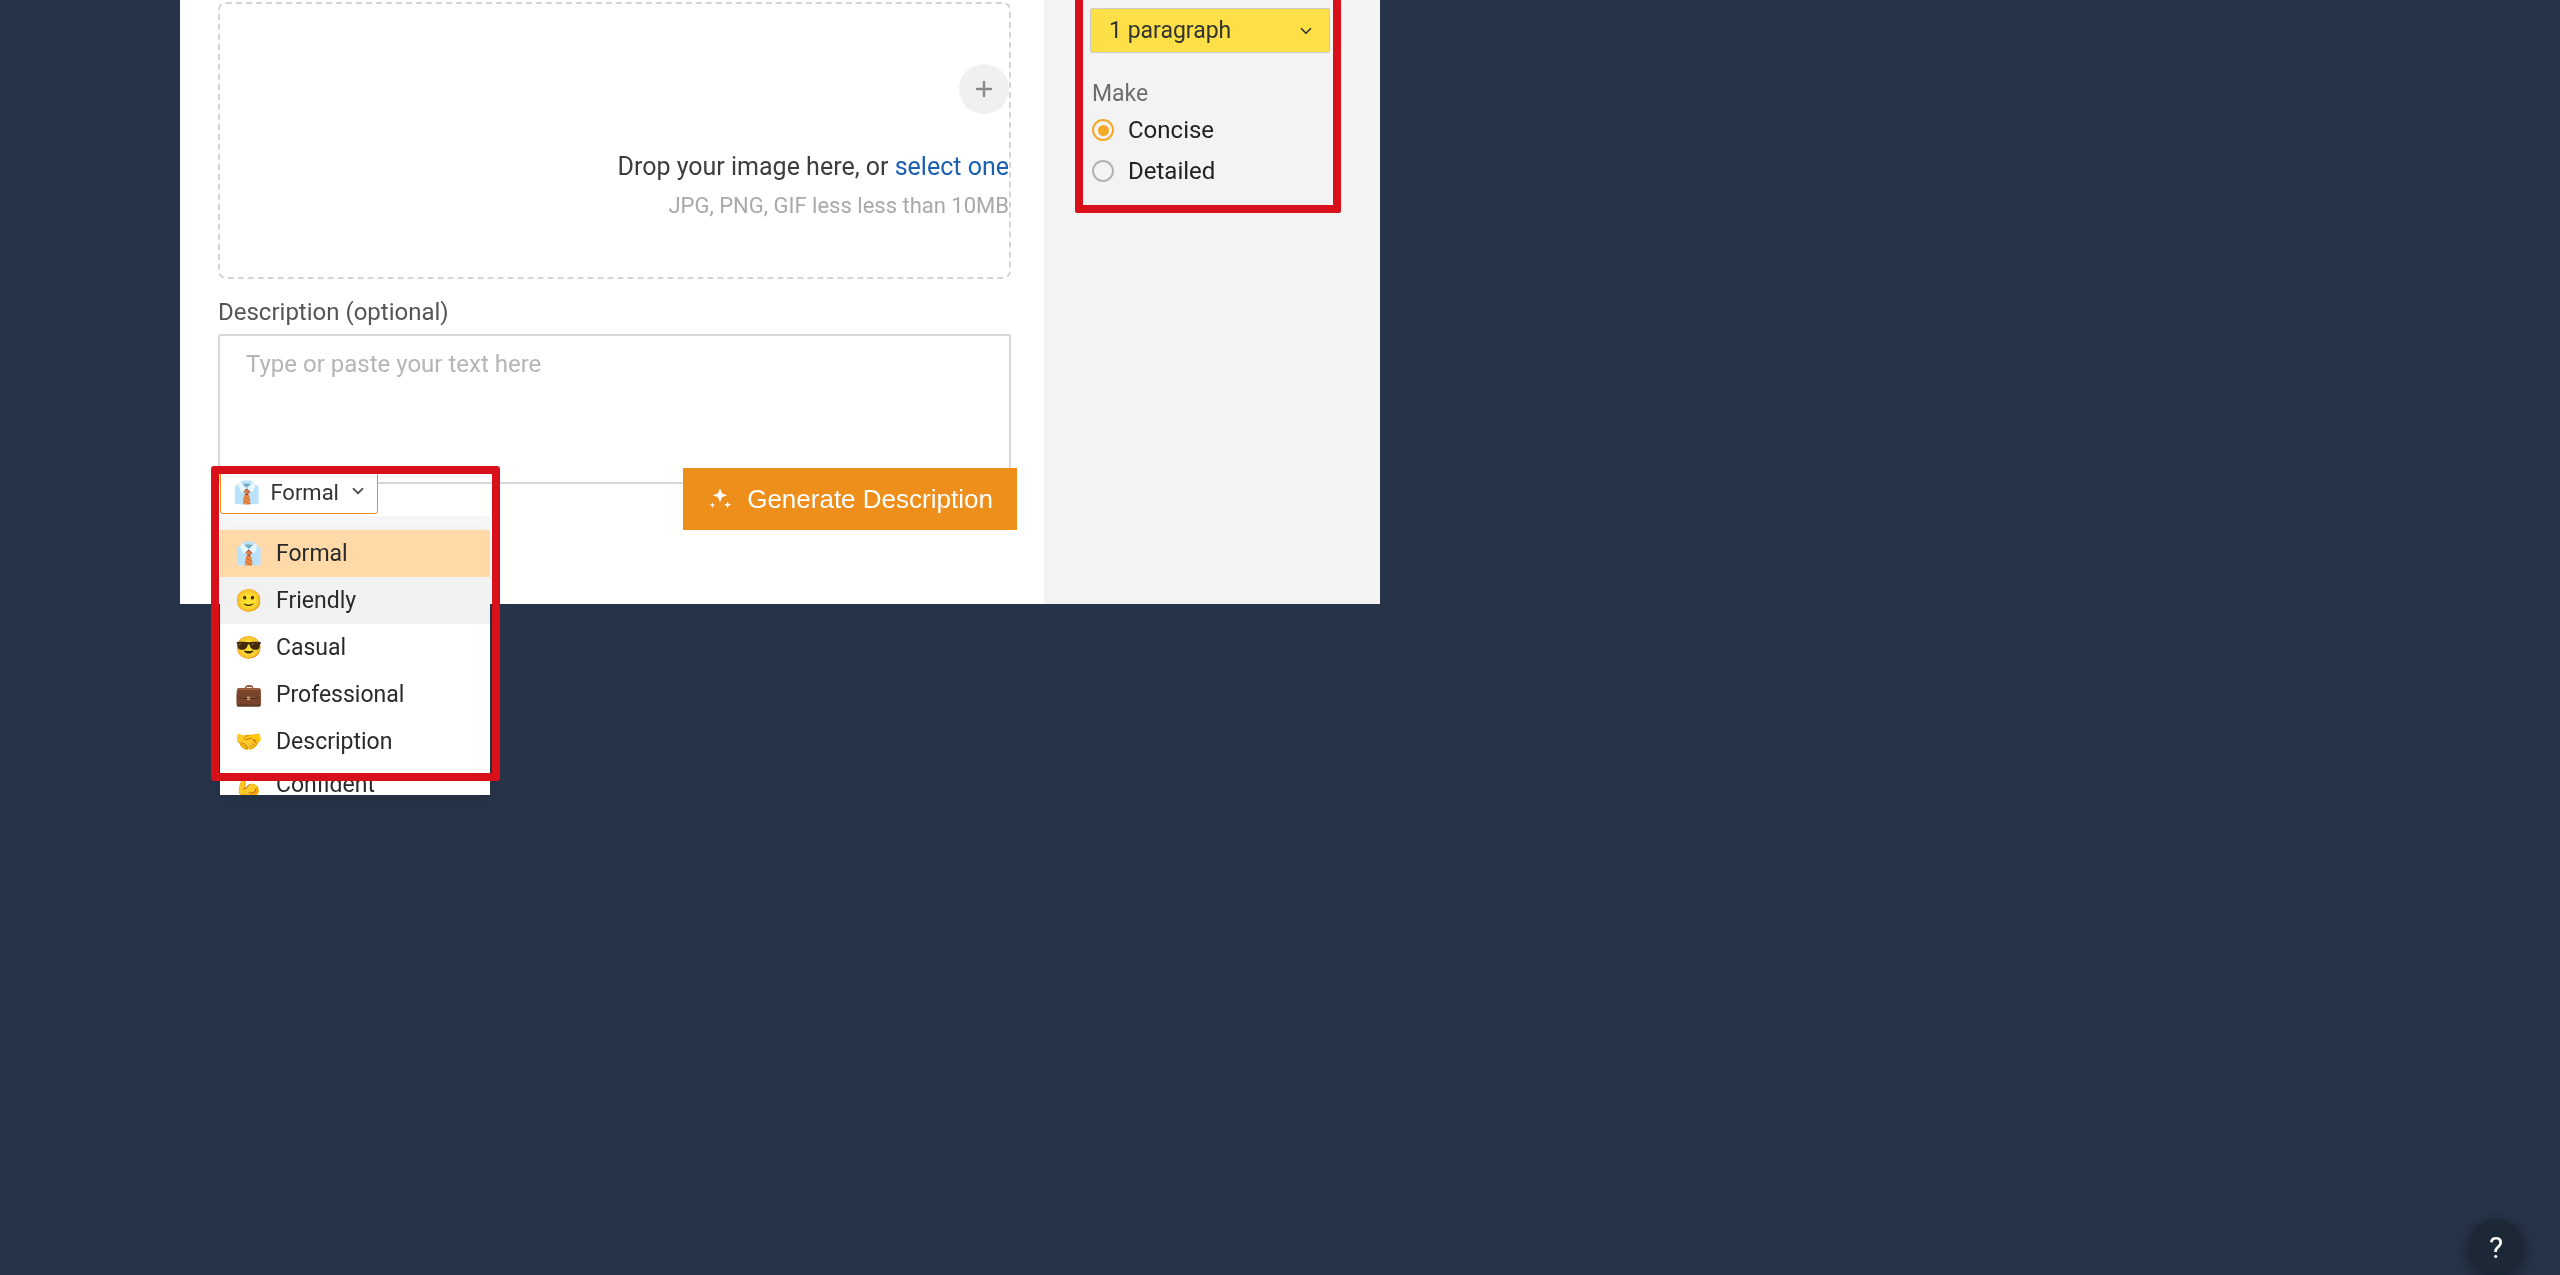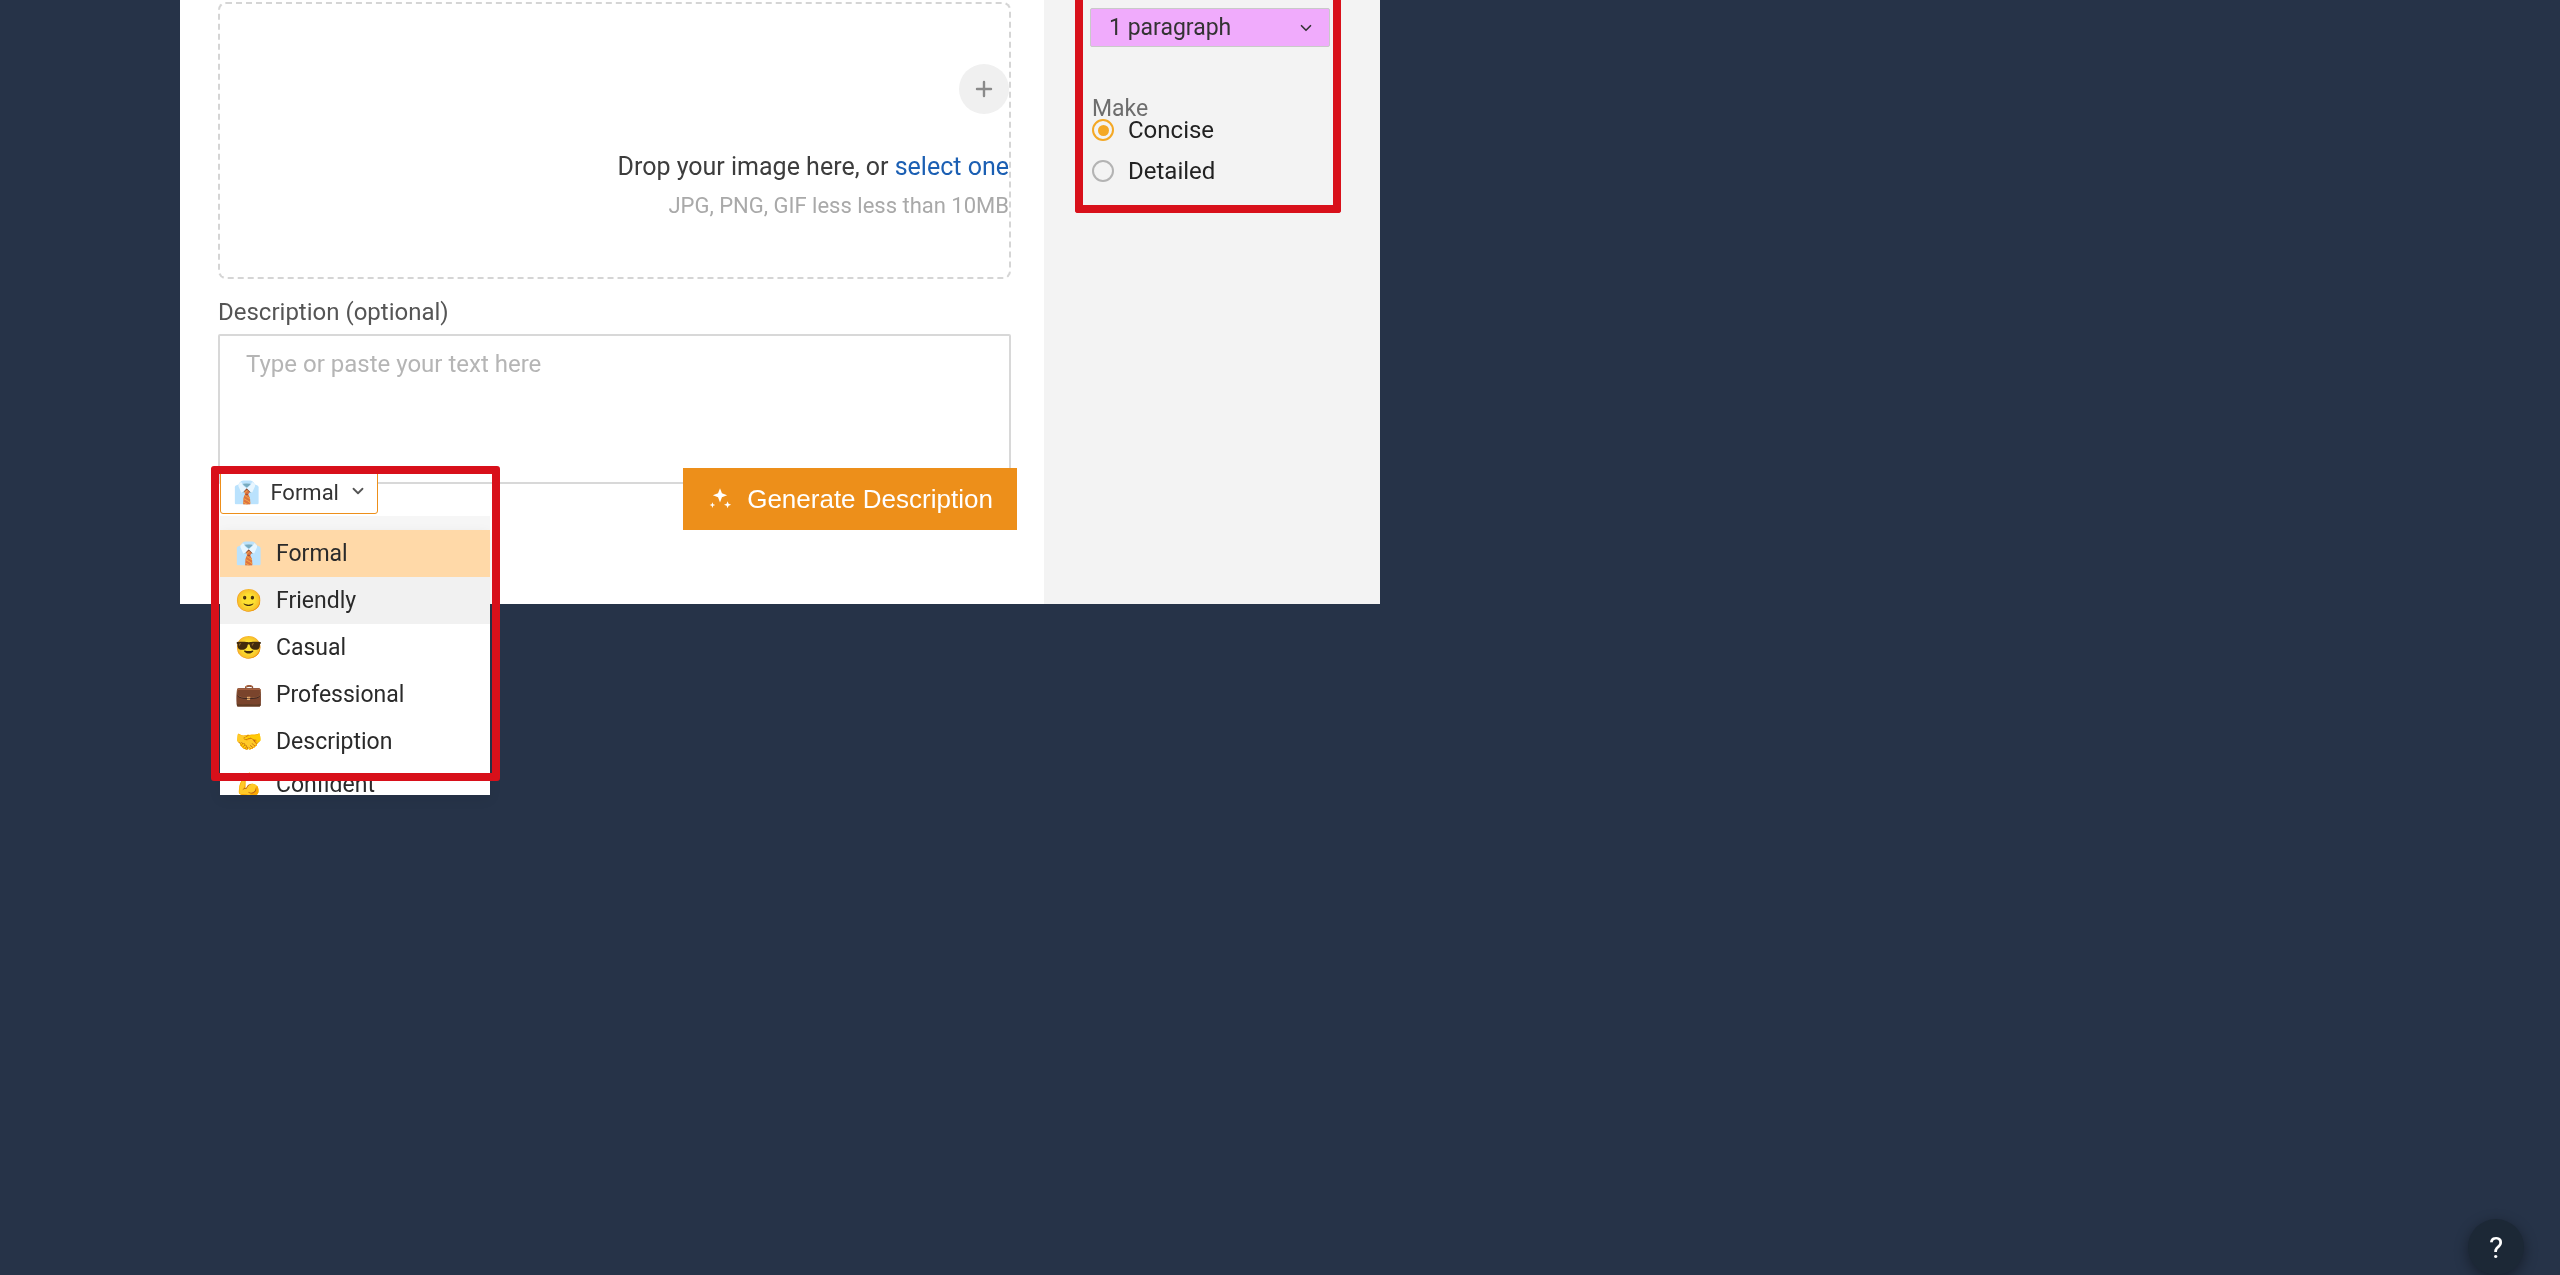--- a/index.html
+++ b/index.html
@@ -175,39 +175,39 @@
     top: 0;
     width: 336px;
     height: 604px;
     background: #f3f3f3;
   }
   .paragraph-select {
     position: absolute;
     left: 1090px;
     top: 8px;
     width: 240px;
-    height: 39px;
+    height: 45px;
     border: 1.5px solid #c9c9c9;
-    background: #f0abfc;
+    background: #fde047;
     display: flex;
     align-items: center;
     justify-content: space-between;
     padding: 0 14px 0 18px;
     font-size: 23px;
     color: #333;
     cursor: pointer;
     border-radius: 2px;
     text-align: center;
   }
   .paragraph-select svg { width: 18px; height: 18px; }
 
   .make-label {
     position: absolute;
     left: 1092px;
-    top: 95px;
+    top: 80px;
     font-size: 23px;
     color: #6d6d6d;
   }
   .radio-row {
     position: absolute;
     left: 1092px;
     display: flex;
     align-items: center;
     gap: 14px;
     font-size: 24px;

